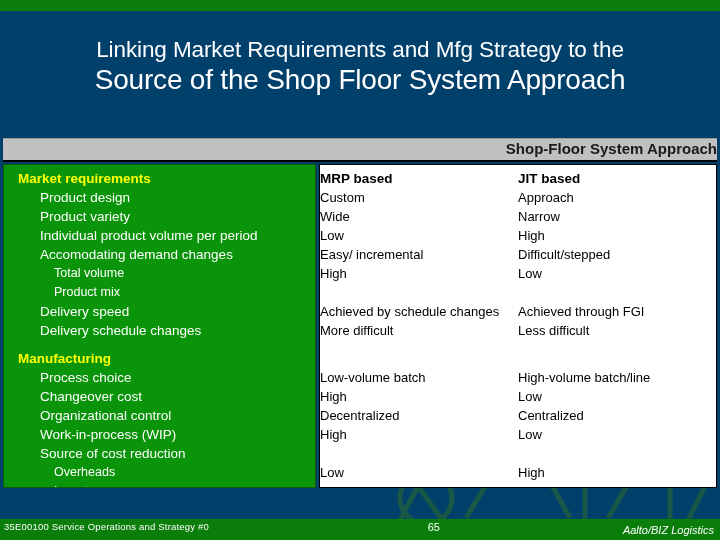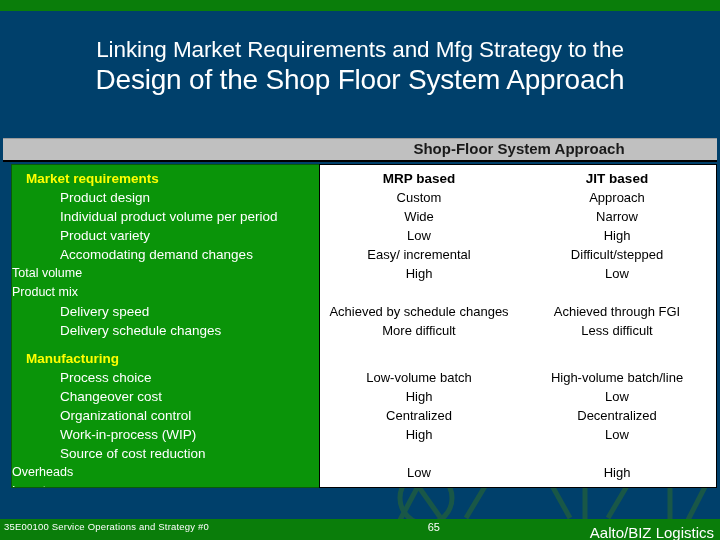--- a/index.html
+++ b/index.html
@@ -60,32 +60,32 @@
     width: 714px; height: 24px;
     background: #c0c0c0;
     border-top: 1px solid #9a9a9a;
     border-bottom: 2px solid #000000;
     box-sizing: border-box;
   }
   .hdr-title {
     position: absolute;
     left: 318px; top: 1px;
     width: 396px;
-    text-align: center;
+    text-align: right;
     font-size: 15px;
     font-weight: bold;
     color: #1a1a1a;
     line-height: 20px;
     white-space: nowrap;
   }
 
   
   .left-panel {
     position: absolute;
-    left: 8px; top: 26px;
+    left: 0; top: 26px;
     width: 313px;
     height: 324px;
     background: #0a9409;
     border: 1px solid #0a5a08;
     box-sizing: border-box;
     overflow: hidden;
   }
   .lp-inner {
     position: relative;
     padding-top: 4px;
@@ -96,22 +96,22 @@
     font-size: 13.5px;
     color: #ffffff;
     white-space: nowrap;
     overflow: hidden;
   }
   .lrow.head {
     color: #ffff00;
     font-weight: bold;
     padding-left: 14px;
   }
-  .lrow.lvl1 { padding-left: 48px; }
-  .lrow.lvl2 { font-size: 12.5px; }
+  .lrow.lvl1 { padding-left: 36px; }
+  .lrow.lvl2 { padding-left: 50px; font-size: 12.5px; }
   .lrow.spacer { height: 9px; }
 
   
   .right-panel {
     position: absolute;
     left: 316px; top: 26px;
     width: 398px;
     height: 324px;
     background: #ffffff;
     border: 1px solid #000000;
@@ -121,21 +121,20 @@
   .rp-inner { padding-top: 4px; }
   .rrow {
     height: 19px;
     line-height: 19px;
     display: flex;
     white-space: nowrap;
   }
   .rrow.spacer { height: 9px; }
   .rcell {
     width: 50%;
-    text-align: center;
     font-size: 13px;
     color: #000000;
     overflow: hidden;
   }
   .rrow.head .rcell {
     font-weight: bold;
     font-size: 13.5px;
   }
 
   
@@ -173,49 +172,50 @@
     left: 360px; top: 521px;
     width: 80px;
     text-align: right;
     font-size: 11px;
     color: #ffffff;
     white-space: nowrap;
   }
   .ft-unit {
     position: absolute;
     right: 6px; top: 524px;
-    font-size: 15px;
+    font-size: 11px;
     color: #ffffff;
     text-align: right;
     white-space: nowrap;
+    font-style: italic;
   }
 </style>
 </head>
 <body>
 
 <div id="slide">
 
   <div class="top-rule"></div>
 
   <div class="title-block">
     <div class="title-line1">Linking Market Requirements and Mfg Strategy to the</div>
-    <div class="title-line2">Design of the Shop Floor System Approach</div>
+    <div class="title-line2">Source of the Shop Floor System Approach</div>
   </div>
 
   <div class="content">
 
     <div class="hdr-bar"></div>
     <div class="hdr-title">Shop-Floor System Approach</div>
 
     <div class="left-panel">
       <div class="lp-inner" id="left-rows">
           <div class="lrow head">Market requirements</div>
           <div class="lrow lvl1">Product design</div>
+          <div class="lrow lvl1">Product variety</div>
           <div class="lrow lvl1">Individual product volume per period</div>
-          <div class="lrow lvl1">Product variety</div>
           <div class="lrow lvl1">Accomodating demand changes</div>
           <div class="lrow lvl2">Total volume</div>
           <div class="lrow lvl2">Product mix</div>
           <div class="lrow lvl1">Delivery speed</div>
           <div class="lrow lvl1">Delivery schedule changes</div>
           <div class="lrow spacer"></div>
           <div class="lrow head">Manufacturing</div>
           <div class="lrow lvl1">Process choice</div>
           <div class="lrow lvl1">Changeover cost</div>
           <div class="lrow lvl1">Organizational control</div>
@@ -271,22 +271,22 @@
           </div>
           <div class="rrow ">
             <div class="rcell">Low-volume batch</div>
             <div class="rcell">High-volume batch/line</div>
           </div>
           <div class="rrow ">
             <div class="rcell">High</div>
             <div class="rcell">Low</div>
           </div>
           <div class="rrow ">
+            <div class="rcell">Decentralized</div>
             <div class="rcell">Centralized</div>
-            <div class="rcell">Decentralized</div>
           </div>
           <div class="rrow ">
             <div class="rcell">High</div>
             <div class="rcell">Low</div>
           </div>
           <div class="rrow ">
             <div class="rcell"></div>
             <div class="rcell"></div>
           </div>
           <div class="rrow ">

